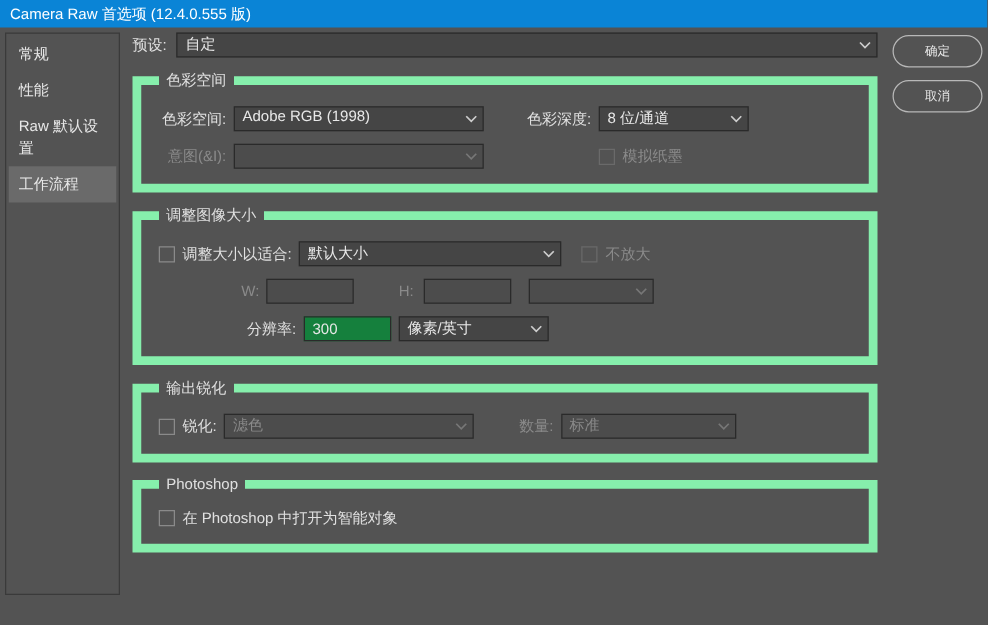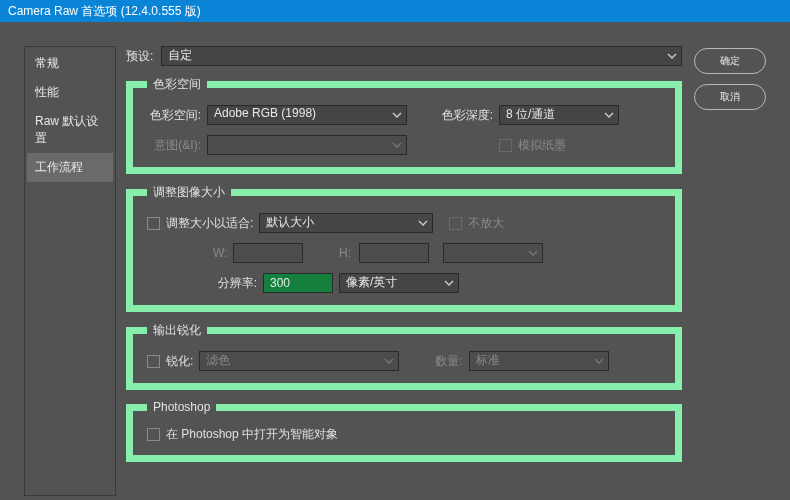--- a/index.html
+++ b/index.html
@@ -1,18 +1,18 @@
 <!DOCTYPE html>
 <html><head>
 <meta charset="utf-8">
 <style>
 * { box-sizing: border-box; margin: 0; padding: 0; font-family: "Microsoft YaHei", "SimSun", Arial, sans-serif; }
 body { background: #535353; width: 790px; height: 500px; overflow: hidden; font-size: 12px; color: #e8e8e8; }
 .titlebar { background: #0a84d6; height: 22px; display: flex; align-items: center; padding: 0 8px; color: #fff; font-size: 12px; }
-.content { display: flex; padding: 24px; gap: 10px; height: 478px; }
+.content { display: flex; padding: 4px; gap: 10px; height: 478px; }
 .sidebar-wrap { border: 1px solid #3a3a3a; padding: 2px; width: 92px; height: 450px; }
 .sidebar { display: flex; flex-direction: column; }
 .sidebar-item { padding: 6px 8px; cursor: pointer; color: #e8e8e8; }
 .sidebar-item.selected { background: #6a6a6a; }
 .main { flex: 1; display: flex; flex-direction: column; gap: 10px; padding-right: 2px; }
 .right { width: 72px; display: flex; flex-direction: column; gap: 10px; padding-top: 2px; }
 .btn { background: transparent; border: 1px solid #b8b8b8; color: #e8e8e8; border-radius: 14px; padding: 5px 0; text-align: center; cursor: pointer; font-size: 10px; }
 .row { display: flex; align-items: center; gap: 8px; }
 .label { color: #e0e0e0; }
 .label.dim { color: #8a8a8a; }
@@ -94,21 +94,21 @@
         <span class="checkbox dim"></span>
         <span class="label dim">模拟纸墨</span>
       </div>
     </fieldset>
 
     <fieldset>
       <legend>调整图像大小</legend>
       <div class="field-row">
         <span class="checkbox"></span>
         <span class="label">调整大小以适合:</span>
-        <div class="select" style="width:174px">
+        <div class="select" style="width:210px">
           <span>默认大小</span>
           <span class="chev">
               <svg viewBox="0 0 10 10">
                 <path d="M1 3 L5 7 L9 3" fill="none" stroke="#ccc" stroke-width="1.4"></path>
               </svg>
             </span>
         </div>
         <span class="checkbox dim" style="margin-left:10px"></span>
         <span class="label dim">不放大</span>
       </div>

